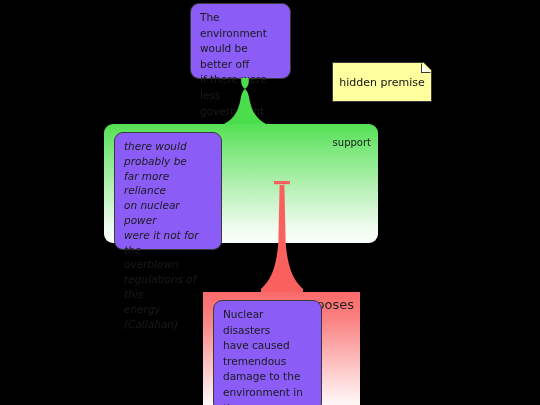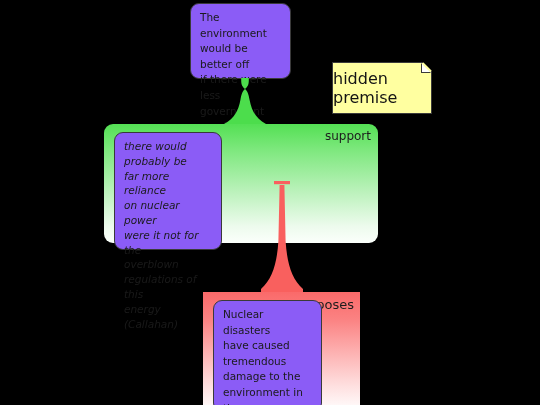--- a/index.html
+++ b/index.html
@@ -37,29 +37,29 @@
     width: 101px;
     height: 76px;
   }
 
   
   #hidden-premise-note {
     position: absolute;
     left: 332px;
     top: 62px;
     width: 100px;
-    height: 52px;
+    height: 40px;
     background: #ffffa0;
     border: 1.3px solid #3a3a3a;
     box-sizing: border-box;
     display: flex;
     align-items: center;
     justify-content: center;
     color: #141414;
-    font-size: 16px;
+    font-size: 11px;
     
     clip-path: polygon(0 0, calc(100% - 9px) 0, 100% 9px, 100% 100%, 0 100%);
   }
   #hidden-premise-fold {
     position: absolute;
     right: 0px;
     top: 0px;
     width: 9px;
     height: 9px;
     background: #ffffff;
@@ -74,22 +74,22 @@
     left: 104px;
     top: 124px;
     width: 274px;
     height: 119px;
     border-radius: 9px;
     background: linear-gradient(to bottom, #54e054 0%, #7ee87e 22%, #bdf2bd 58%, #edfbed 86%, #fbfffb 100%);
   }
   #support-label {
     position: absolute;
     right: 7px;
-    top: 5px;
-    font-size: 12px;
+    top: 13px;
+    font-size: 10px;
     color: #1c1c1c;
   }
 
   
   #support-connector {
     position: absolute;
     left: 224px;
     top: 78px;
     width: 42px;
     height: 48px;

